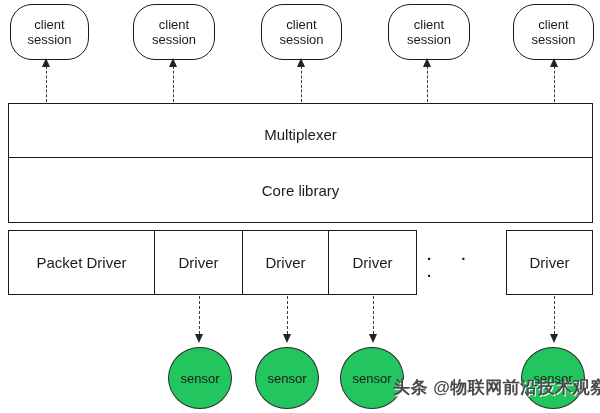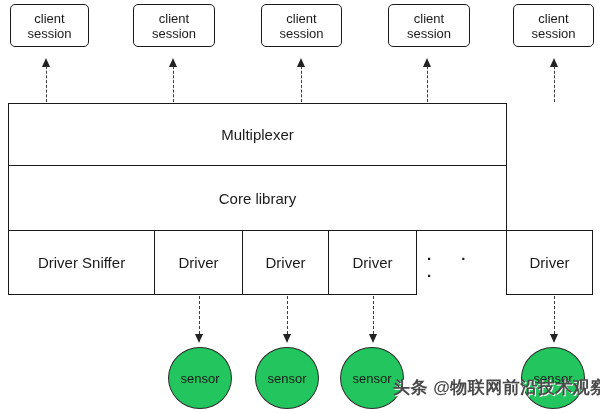--- a/index.html
+++ b/index.html
@@ -13,27 +13,27 @@
   }
   .box{
     position:absolute;
     border:1.5px solid #1a1a1a;
     background:#fff;
     display:flex;align-items:center;justify-content:center;
     box-sizing:border-box;
     text-align:center;
   }
   .client-box{
-    top:4px;height:43px;width:82px;
-    border-radius:5px;
+    top:4px;height:56px;width:82px;
+    border-radius:22px;
     font-size:13px;line-height:15px;
   }
   .client-box span{display:block;width:58px;}
   .layer{
-    left:8px;width:499px;
+    left:8px;width:585px;
     font-size:15px;
   }
   .cell{
     top:230px;height:65px;
     font-size:15px;
   }
   .gap-cell{
     position:absolute;
     top:230px;height:65px;
     display:flex;align-items:center;justify-content:center;
@@ -105,26 +105,26 @@
   <div class="tri-up" style="left:296.5px;top:58px;"></div>
   <div class="vdash" style="left:300.5px;top:66px;height:36px;"></div>
   <div class="tri-up" style="left:422.5px;top:58px;"></div>
   <div class="vdash" style="left:426.5px;top:66px;height:36px;"></div>
   <div class="tri-up" style="left:549.5px;top:58px;"></div>
   <div class="vdash" style="left:553.5px;top:66px;height:36px;"></div>
 
   <div class="box layer" style="top:103px;height:63px;">
     <span>Multiplexer</span>
   </div>
-  <div class="box layer" style="top:165px;height:66px;align-items:center;">
+  <div class="box layer" style="top:157px;height:66px;align-items:center;">
     <span>Core library</span>
   </div>
 
   <div class="box cell" style="left:8px;width:147px;">
-    <span>Driver Sniffer</span>
+    <span>Packet Driver</span>
   </div>
   <div class="box cell" style="left:154px;width:89px;">
     <span>Driver</span>
   </div>
   <div class="box cell" style="left:242px;width:87px;">
     <span>Driver</span>
   </div>
   <div class="box cell" style="left:328px;width:89px;">
     <span>Driver</span>
   </div>

